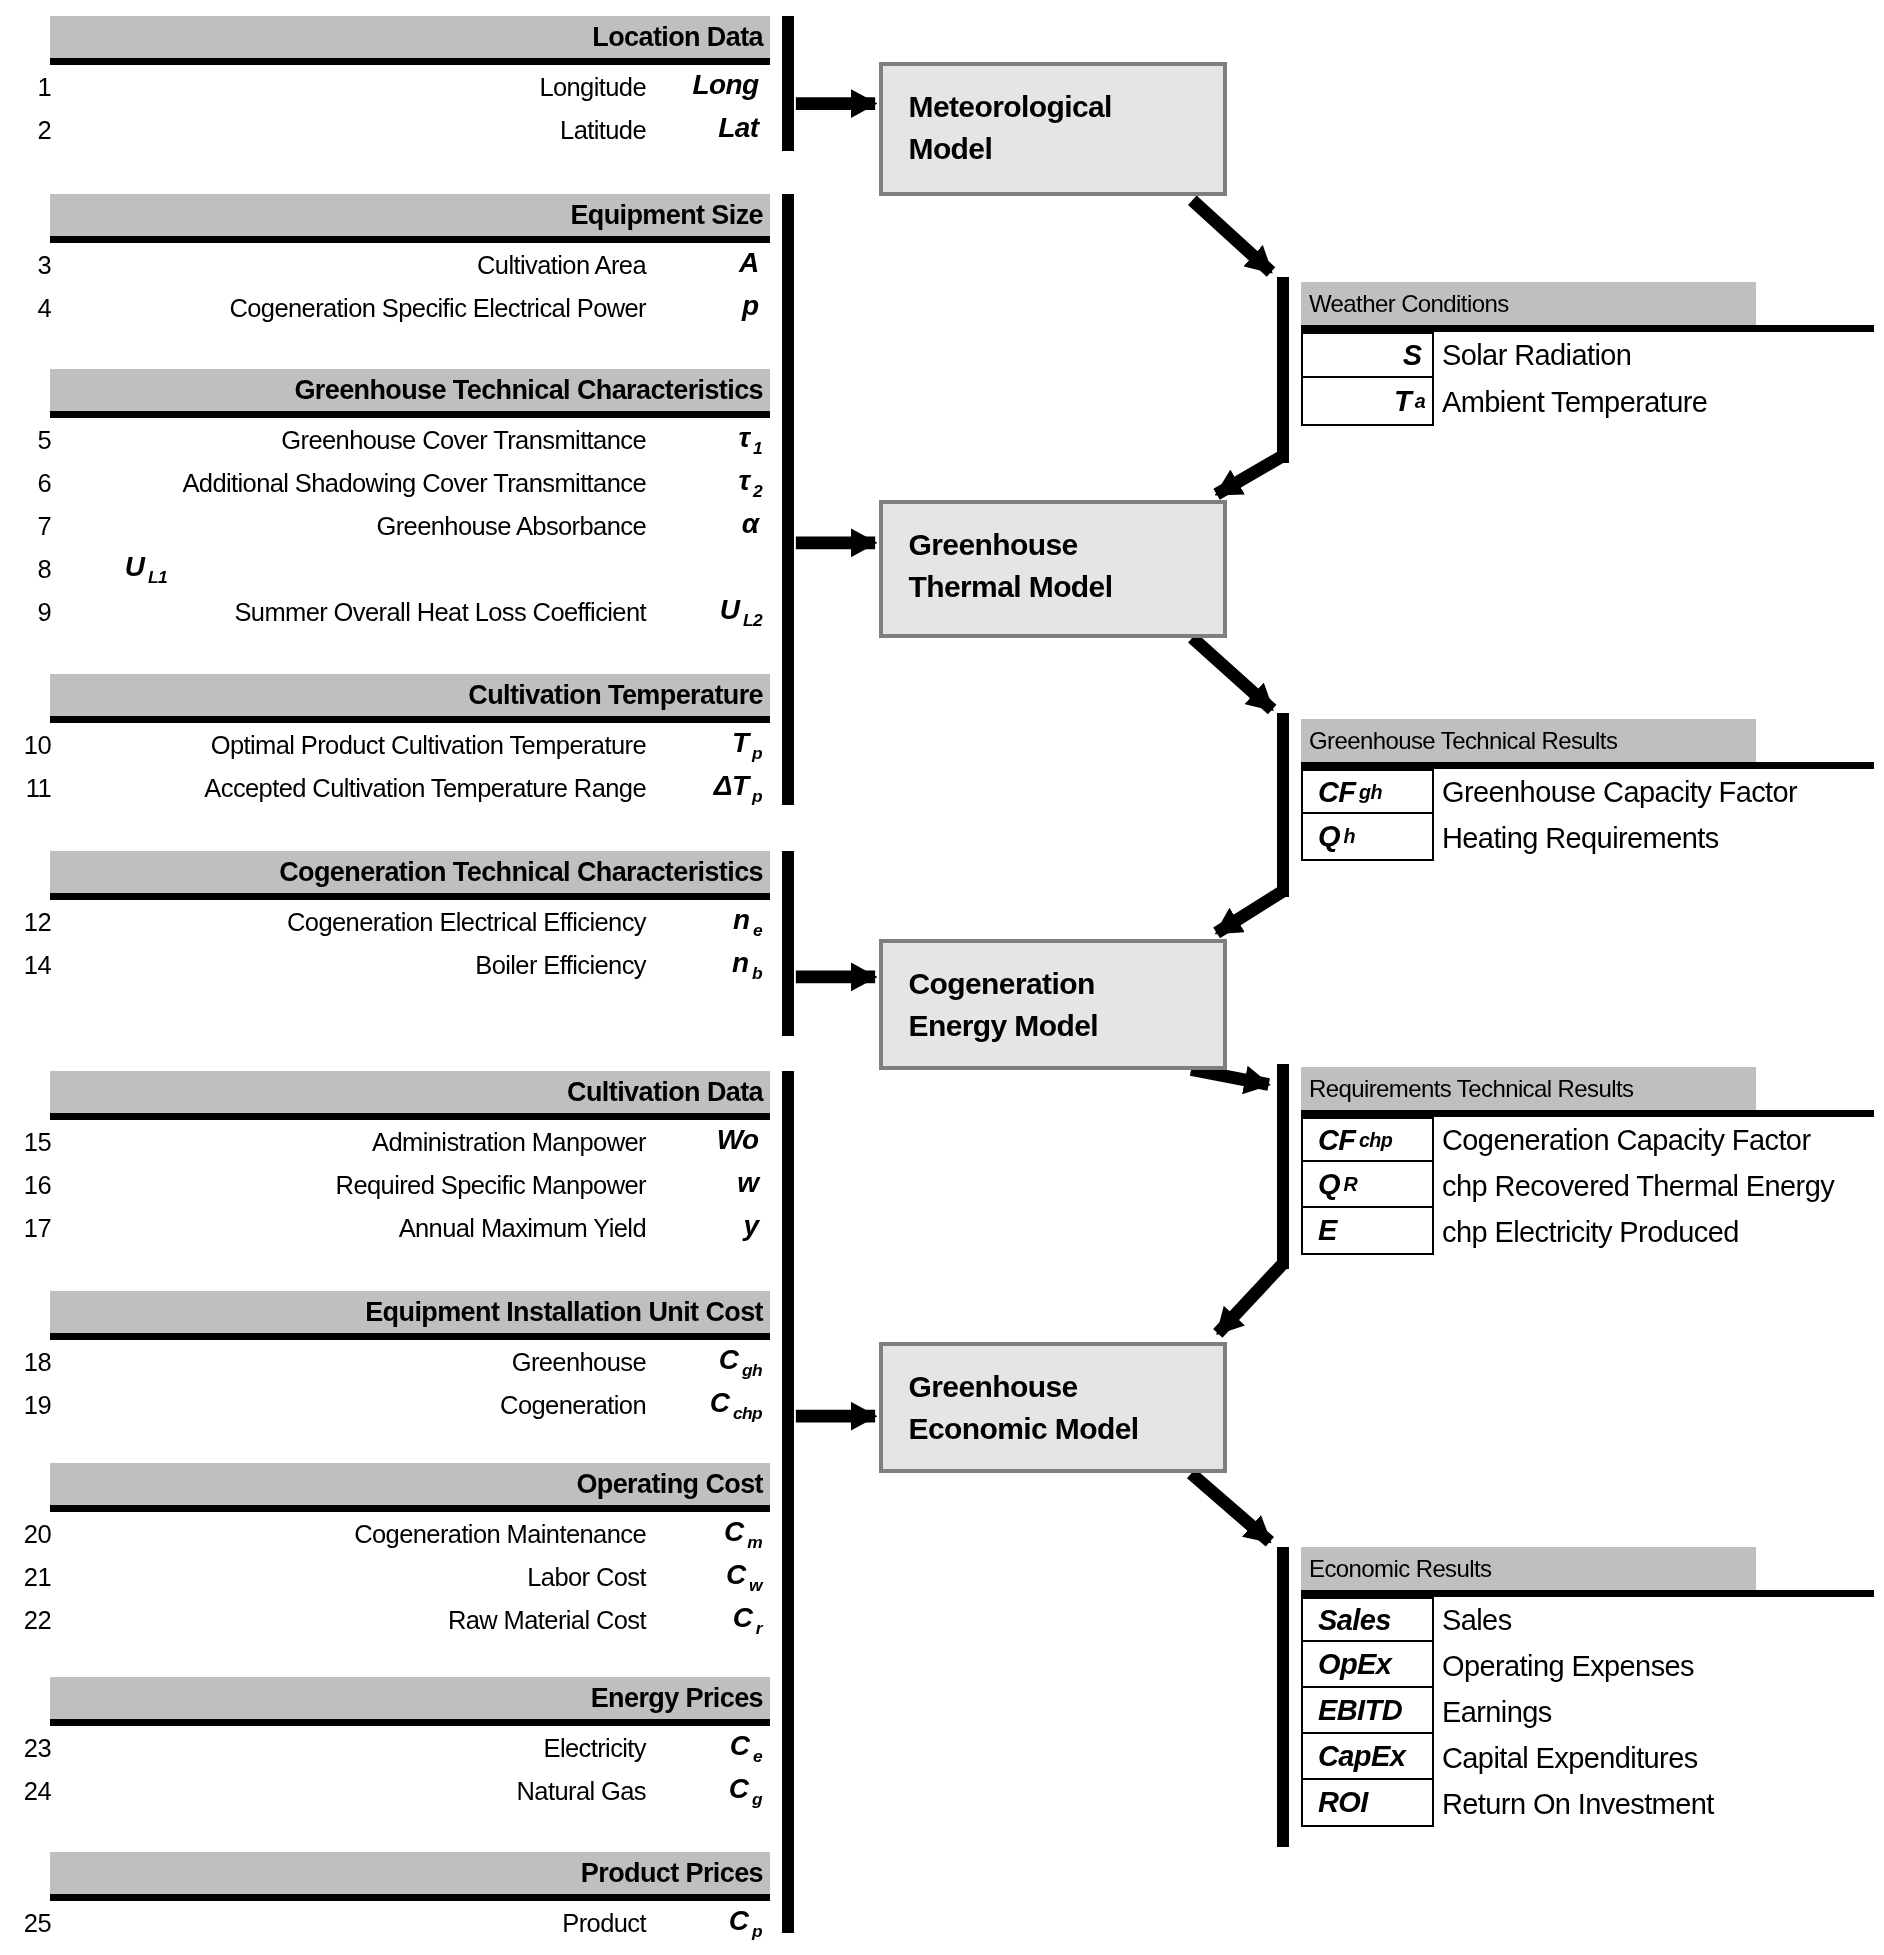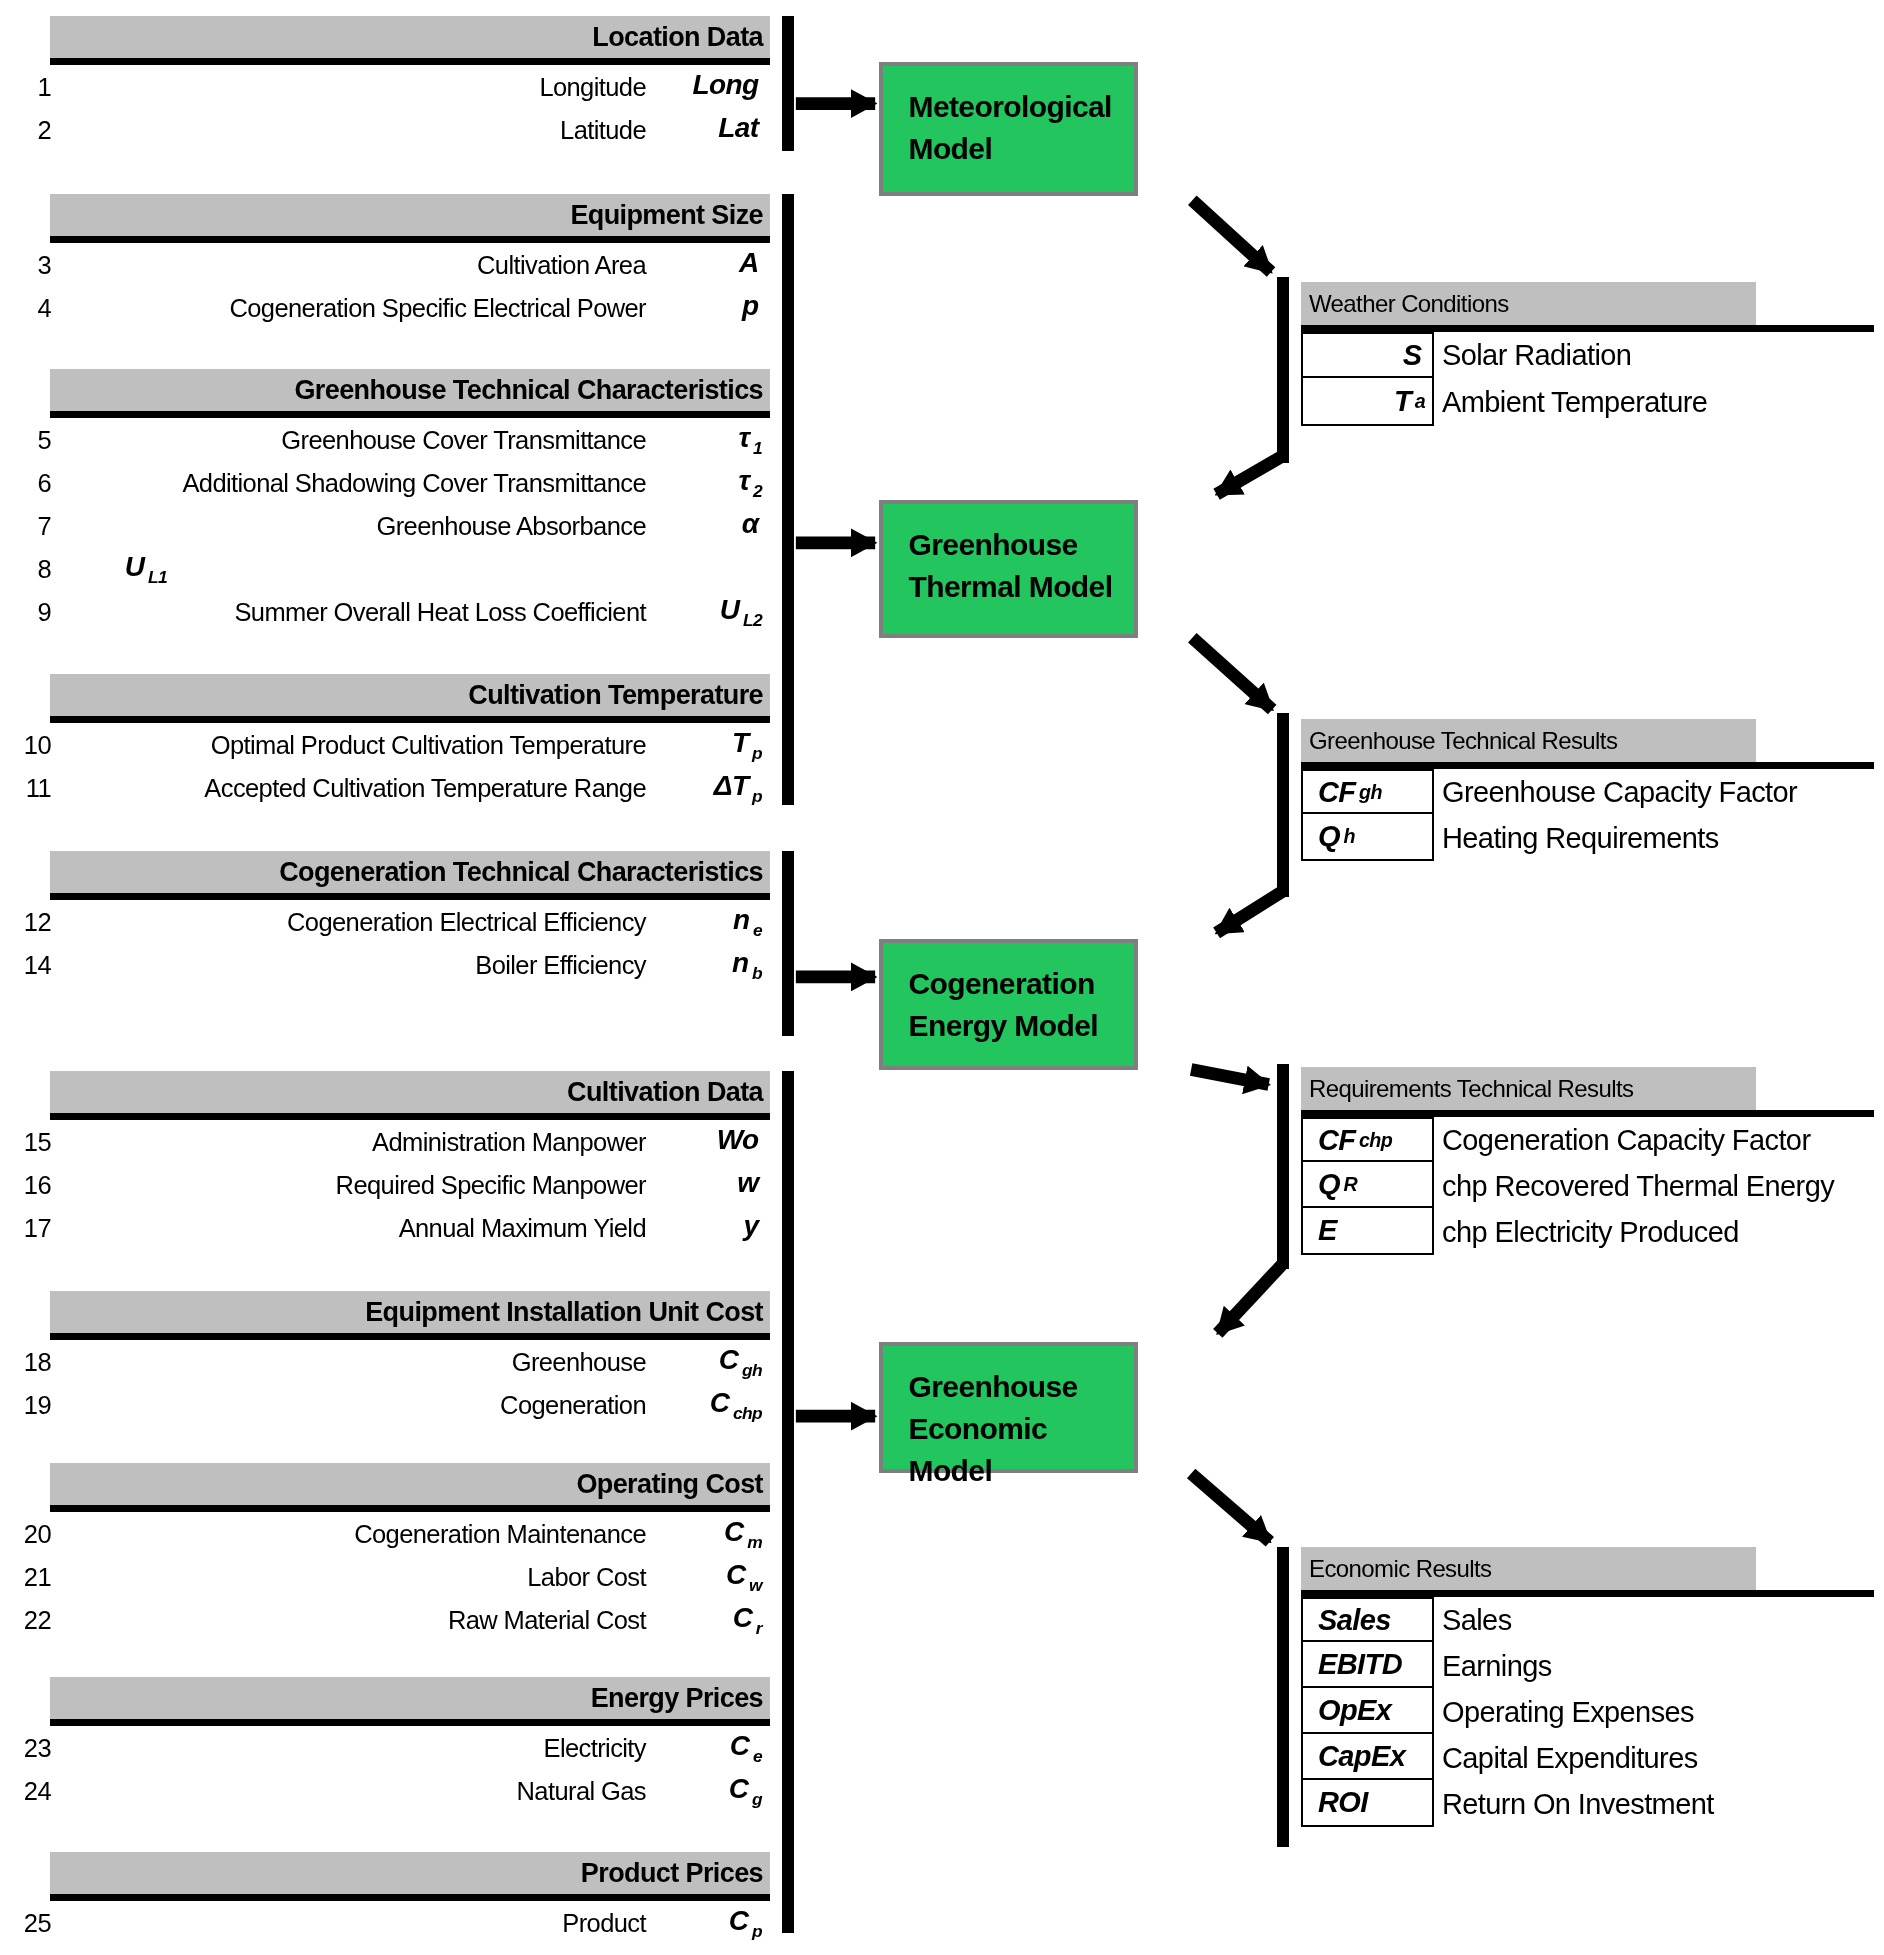--- a/index.html
+++ b/index.html
@@ -24,22 +24,22 @@
   .num  { width:51px; text-align:right; font-size:25.5px; flex:0 0 auto; }
   .lbl  { flex:1 1 auto; text-align:right; font-size:25.5px; padding-right:0; margin-right:0; }
   .lrow .lbl { max-width:603px; }
   .symc { width:116px; flex:0 0 auto; text-align:right; padding-right:8px;
           font-size:28px; font-weight:bold; font-style:italic; white-space:nowrap; }
   .sb   { font-size:17.4px; font-weight:bold; font-style:italic; vertical-align:-7px; margin-left:3.5px; }
   
   .vbar { position:absolute; width:11.6px; background:#000; }
   
   .model-box {
-    position:absolute; left:879px; width:259px; box-sizing:border-box;
-    background:#22c55e; border:4.6px solid #7f7f7f;
+    position:absolute; left:879px; width:348px; box-sizing:border-box;
+    background:#e5e5e5; border:4.6px solid #7f7f7f;
     padding:19.7px 0 0 25.5px; font-size:30px; font-weight:bold; line-height:42px;
   }
   
   .rtable { position:absolute; left:1301px; width:573px; }
   .band2 {
     position:absolute; left:0; width:455px; height:43px; background:#bfbfbf;
     font-size:24px; line-height:43px; padding-left:8px; box-sizing:border-box;
   }
   .rule2 { position:absolute; top:43px; left:0; width:573px; height:7px; background:#000; }
   .rrows { position:absolute; top:50px; left:0; width:573px; }
@@ -395,34 +395,34 @@
   <div class="rrows">
     <div class="rrow">
       <span class="cell al">
           <span>Sales</span>
           <span class="sb"></span>
         </span>
       <span class="desc">Sales</span>
     </div>
     <div class="rrow">
       <span class="cell al">
+          <span>OpEx</span>
+          <span class="sb"></span>
+        </span>
+      <span class="desc">Operating Expenses</span>
+    </div>
+    <div class="rrow">
+      <span class="cell al">
           <span>EBITD</span>
           <span class="sb"></span>
         </span>
       <span class="desc">Earnings</span>
     </div>
     <div class="rrow">
       <span class="cell al">
-          <span>OpEx</span>
-          <span class="sb"></span>
-        </span>
-      <span class="desc">Operating Expenses</span>
-    </div>
-    <div class="rrow">
-      <span class="cell al">
           <span>CapEx</span>
           <span class="sb"></span>
         </span>
       <span class="desc">Capital Expenditures</span>
     </div>
     <div class="rrow">
       <span class="cell al">
           <span>ROI</span>
           <span class="sb"></span>
         </span>

